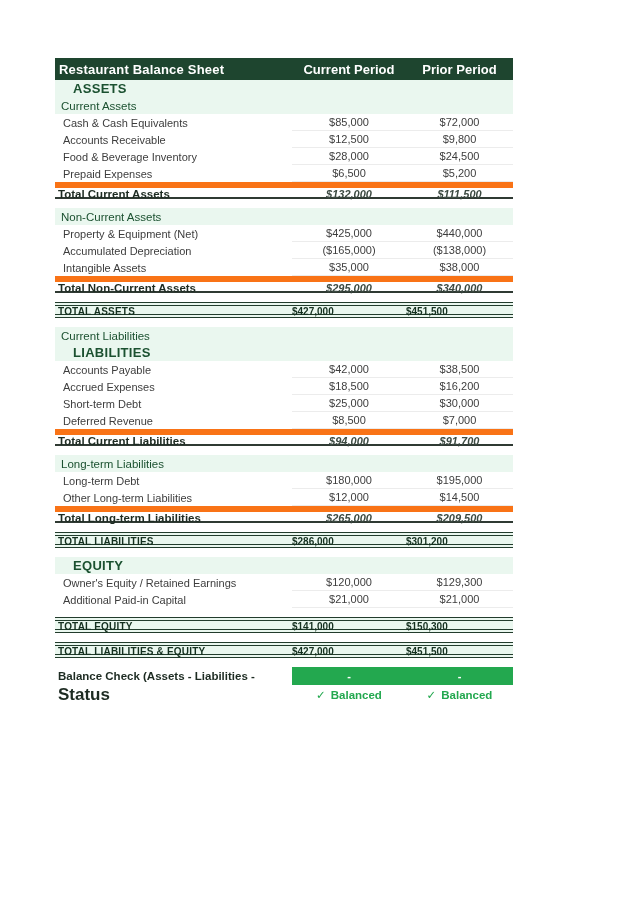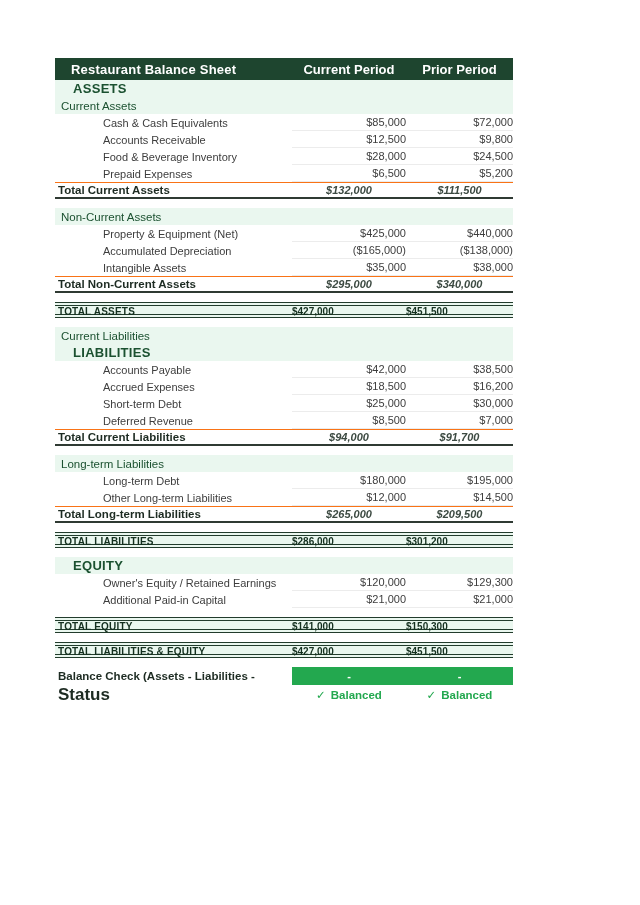--- a/index.html
+++ b/index.html
@@ -30,21 +30,21 @@
   .cell { box-sizing: border-box; }
 
   
   .row.header {
     background: var(--header-bg, #1e452f);
     color: #ffffff;
     height: 22px;
     font-weight: bold;
     font-size: 13px;
   }
-  .row.header .label { padding-left: 16px; letter-spacing: 0.2px; white-space: nowrap; }
+  .row.header .label { padding-left: 4px; letter-spacing: 0.2px; white-space: nowrap; }
   .row.header .val { text-align: center; white-space: nowrap; }
 
   
   .row.section {
     background: var(--section-bg, #eaf7ef);
     height: 17px;
   }
   .row.section .label {
     color: var(--section-text, #1b5130);
     font-weight: bold;
@@ -62,32 +62,32 @@
   .row.subsection .label {
     color: var(--section-text, #1b5130);
     font-weight: normal;
     font-size: 11.5px;
     padding-left: 6px;
     white-space: nowrap;
   }
 
   
   .row.detail { height: 17px; font-size: 11px; color: #3d3d3d; }
-  .row.detail .label { padding-left: 8px; white-space: nowrap; margin-left: 40px; }
+  .row.detail .label { padding-left: 8px; white-space: nowrap; }
   .row.detail .val {
-    text-align: right;
+    text-align: center;
     align-self: stretch;
     line-height: 16px;
     border-bottom: 1px solid #ececec;
   }
 
   
   .row.subtotal {
     height: 17px;
-    border-top: 1px solid #f97316;
+    border-top: 6px solid #f97316;
     border-bottom: 2px solid #2f3a33;
   }
   .row.subtotal .label {
     font-weight: bold;
     font-size: 11.5px;
     color: #1d2b22;
     padding-left: 3px;
     white-space: nowrap;
   }
   .row.subtotal .val {

